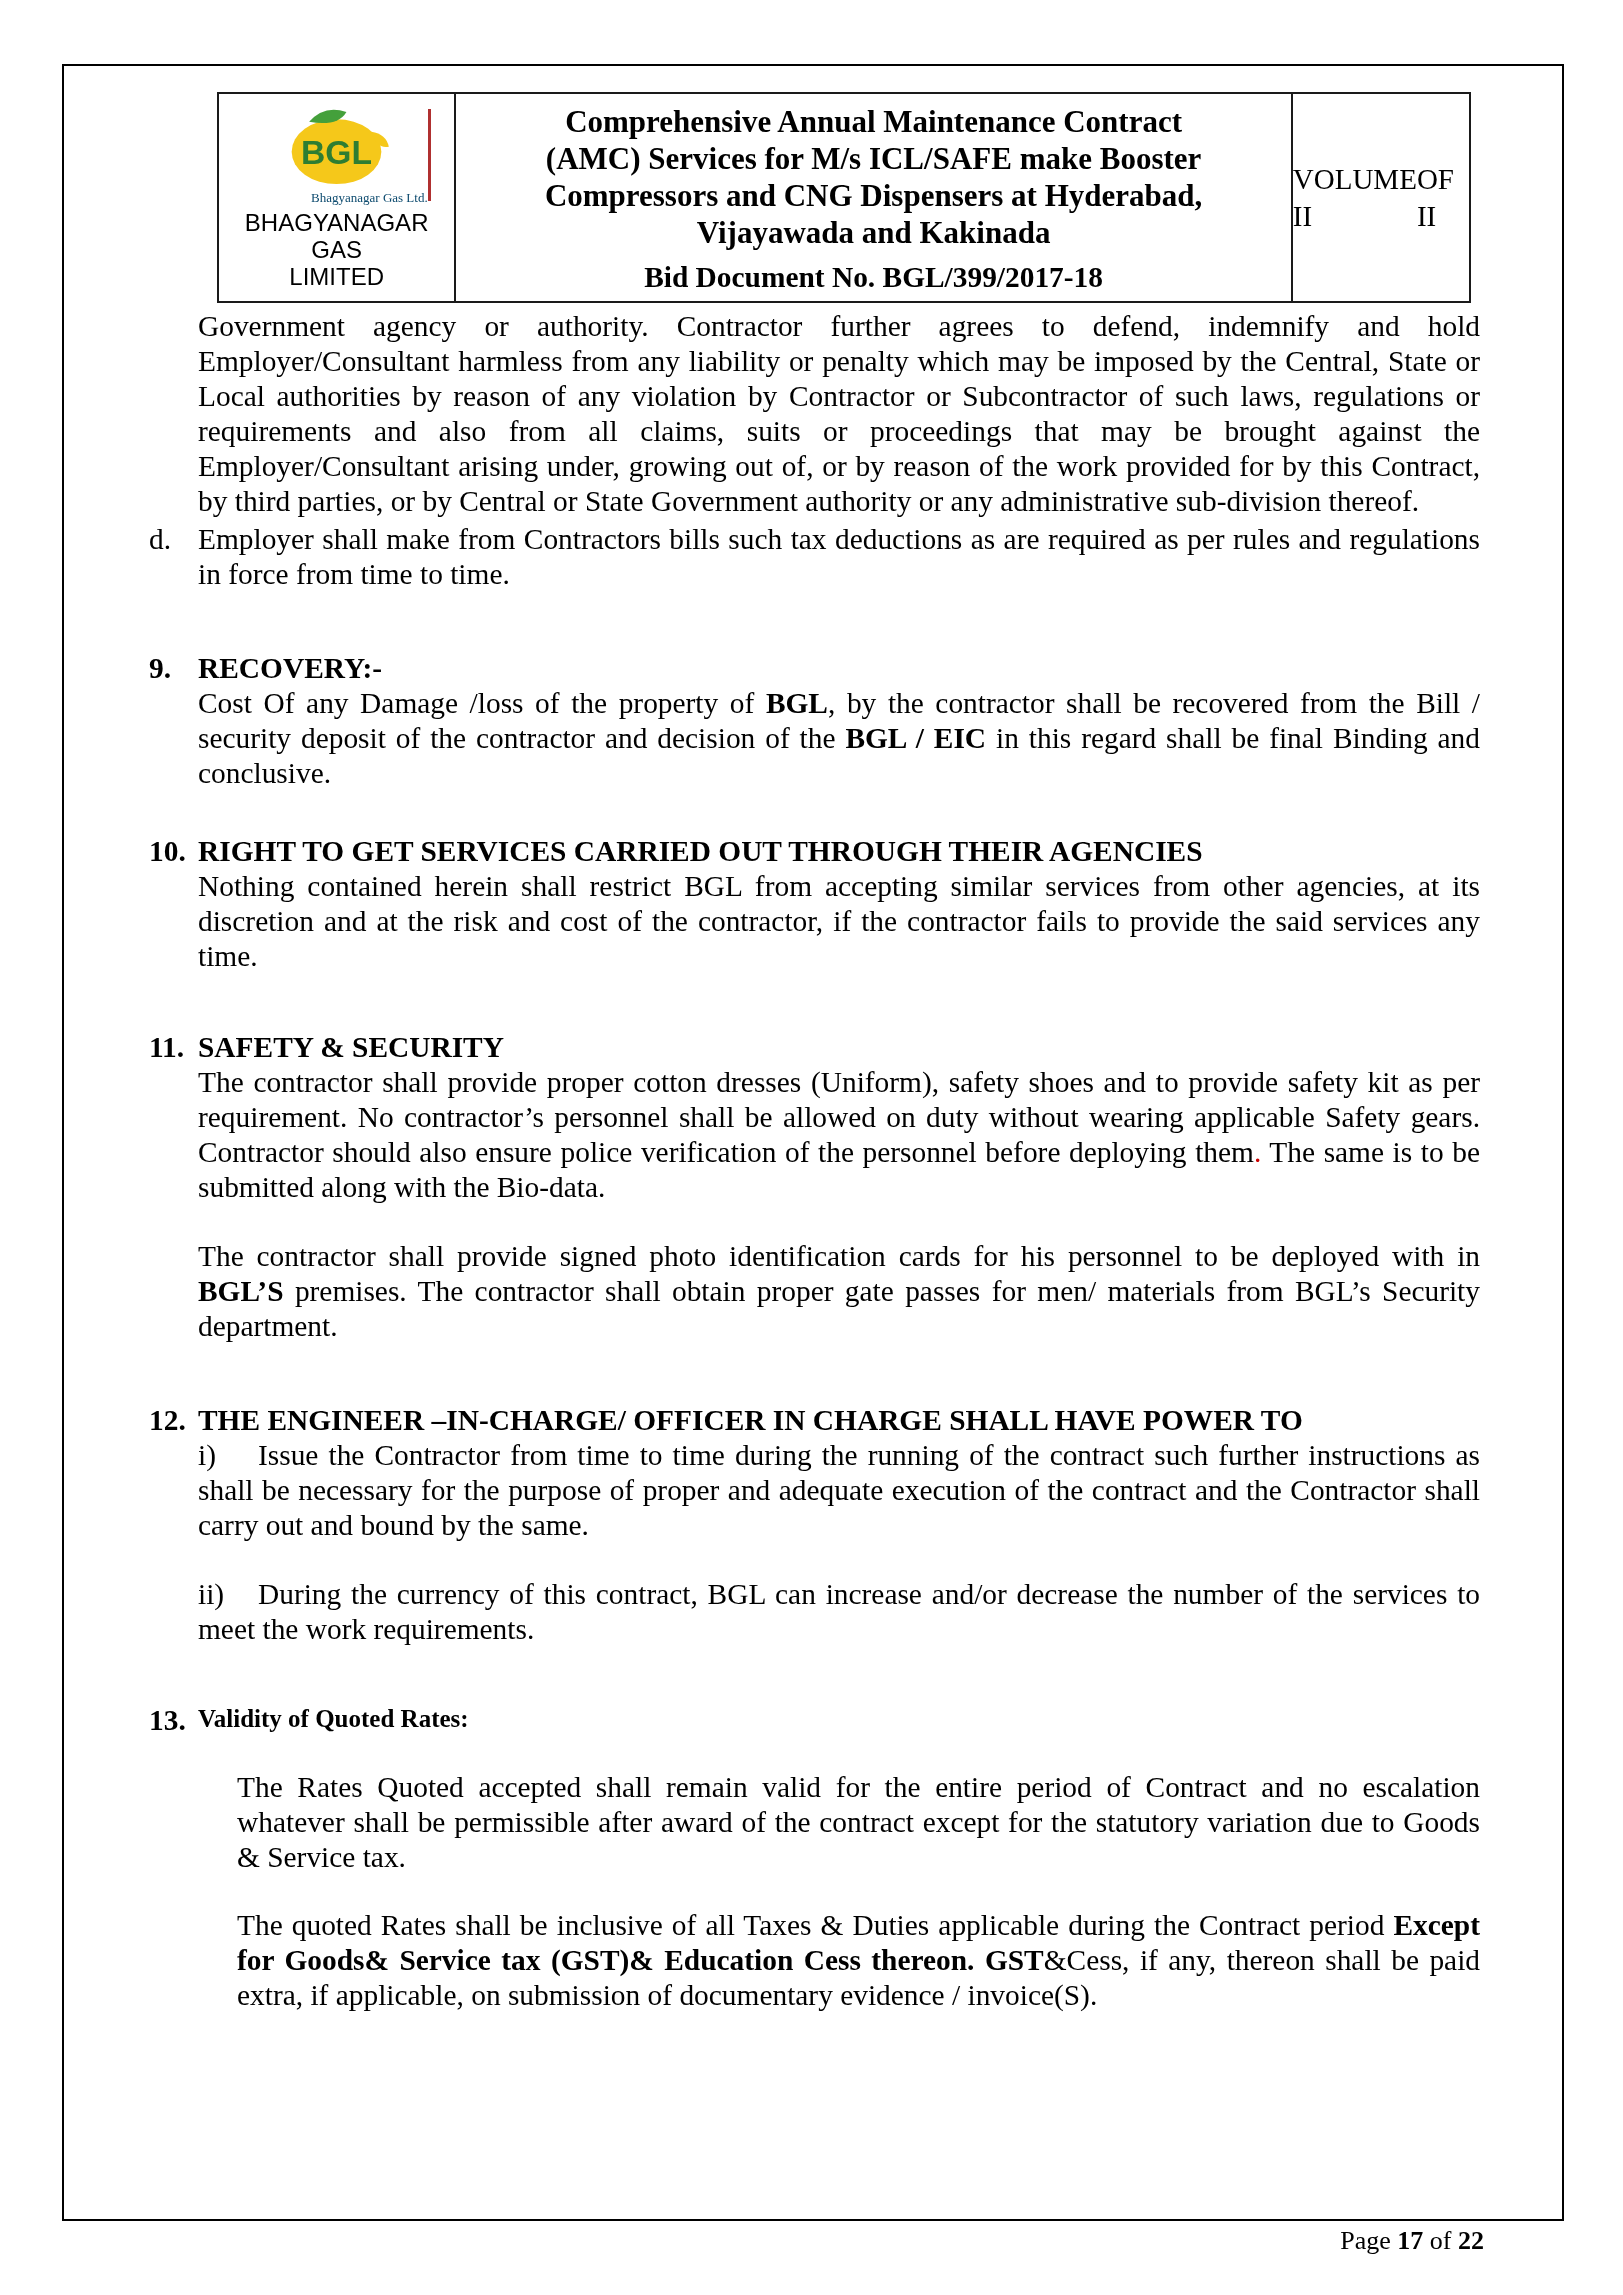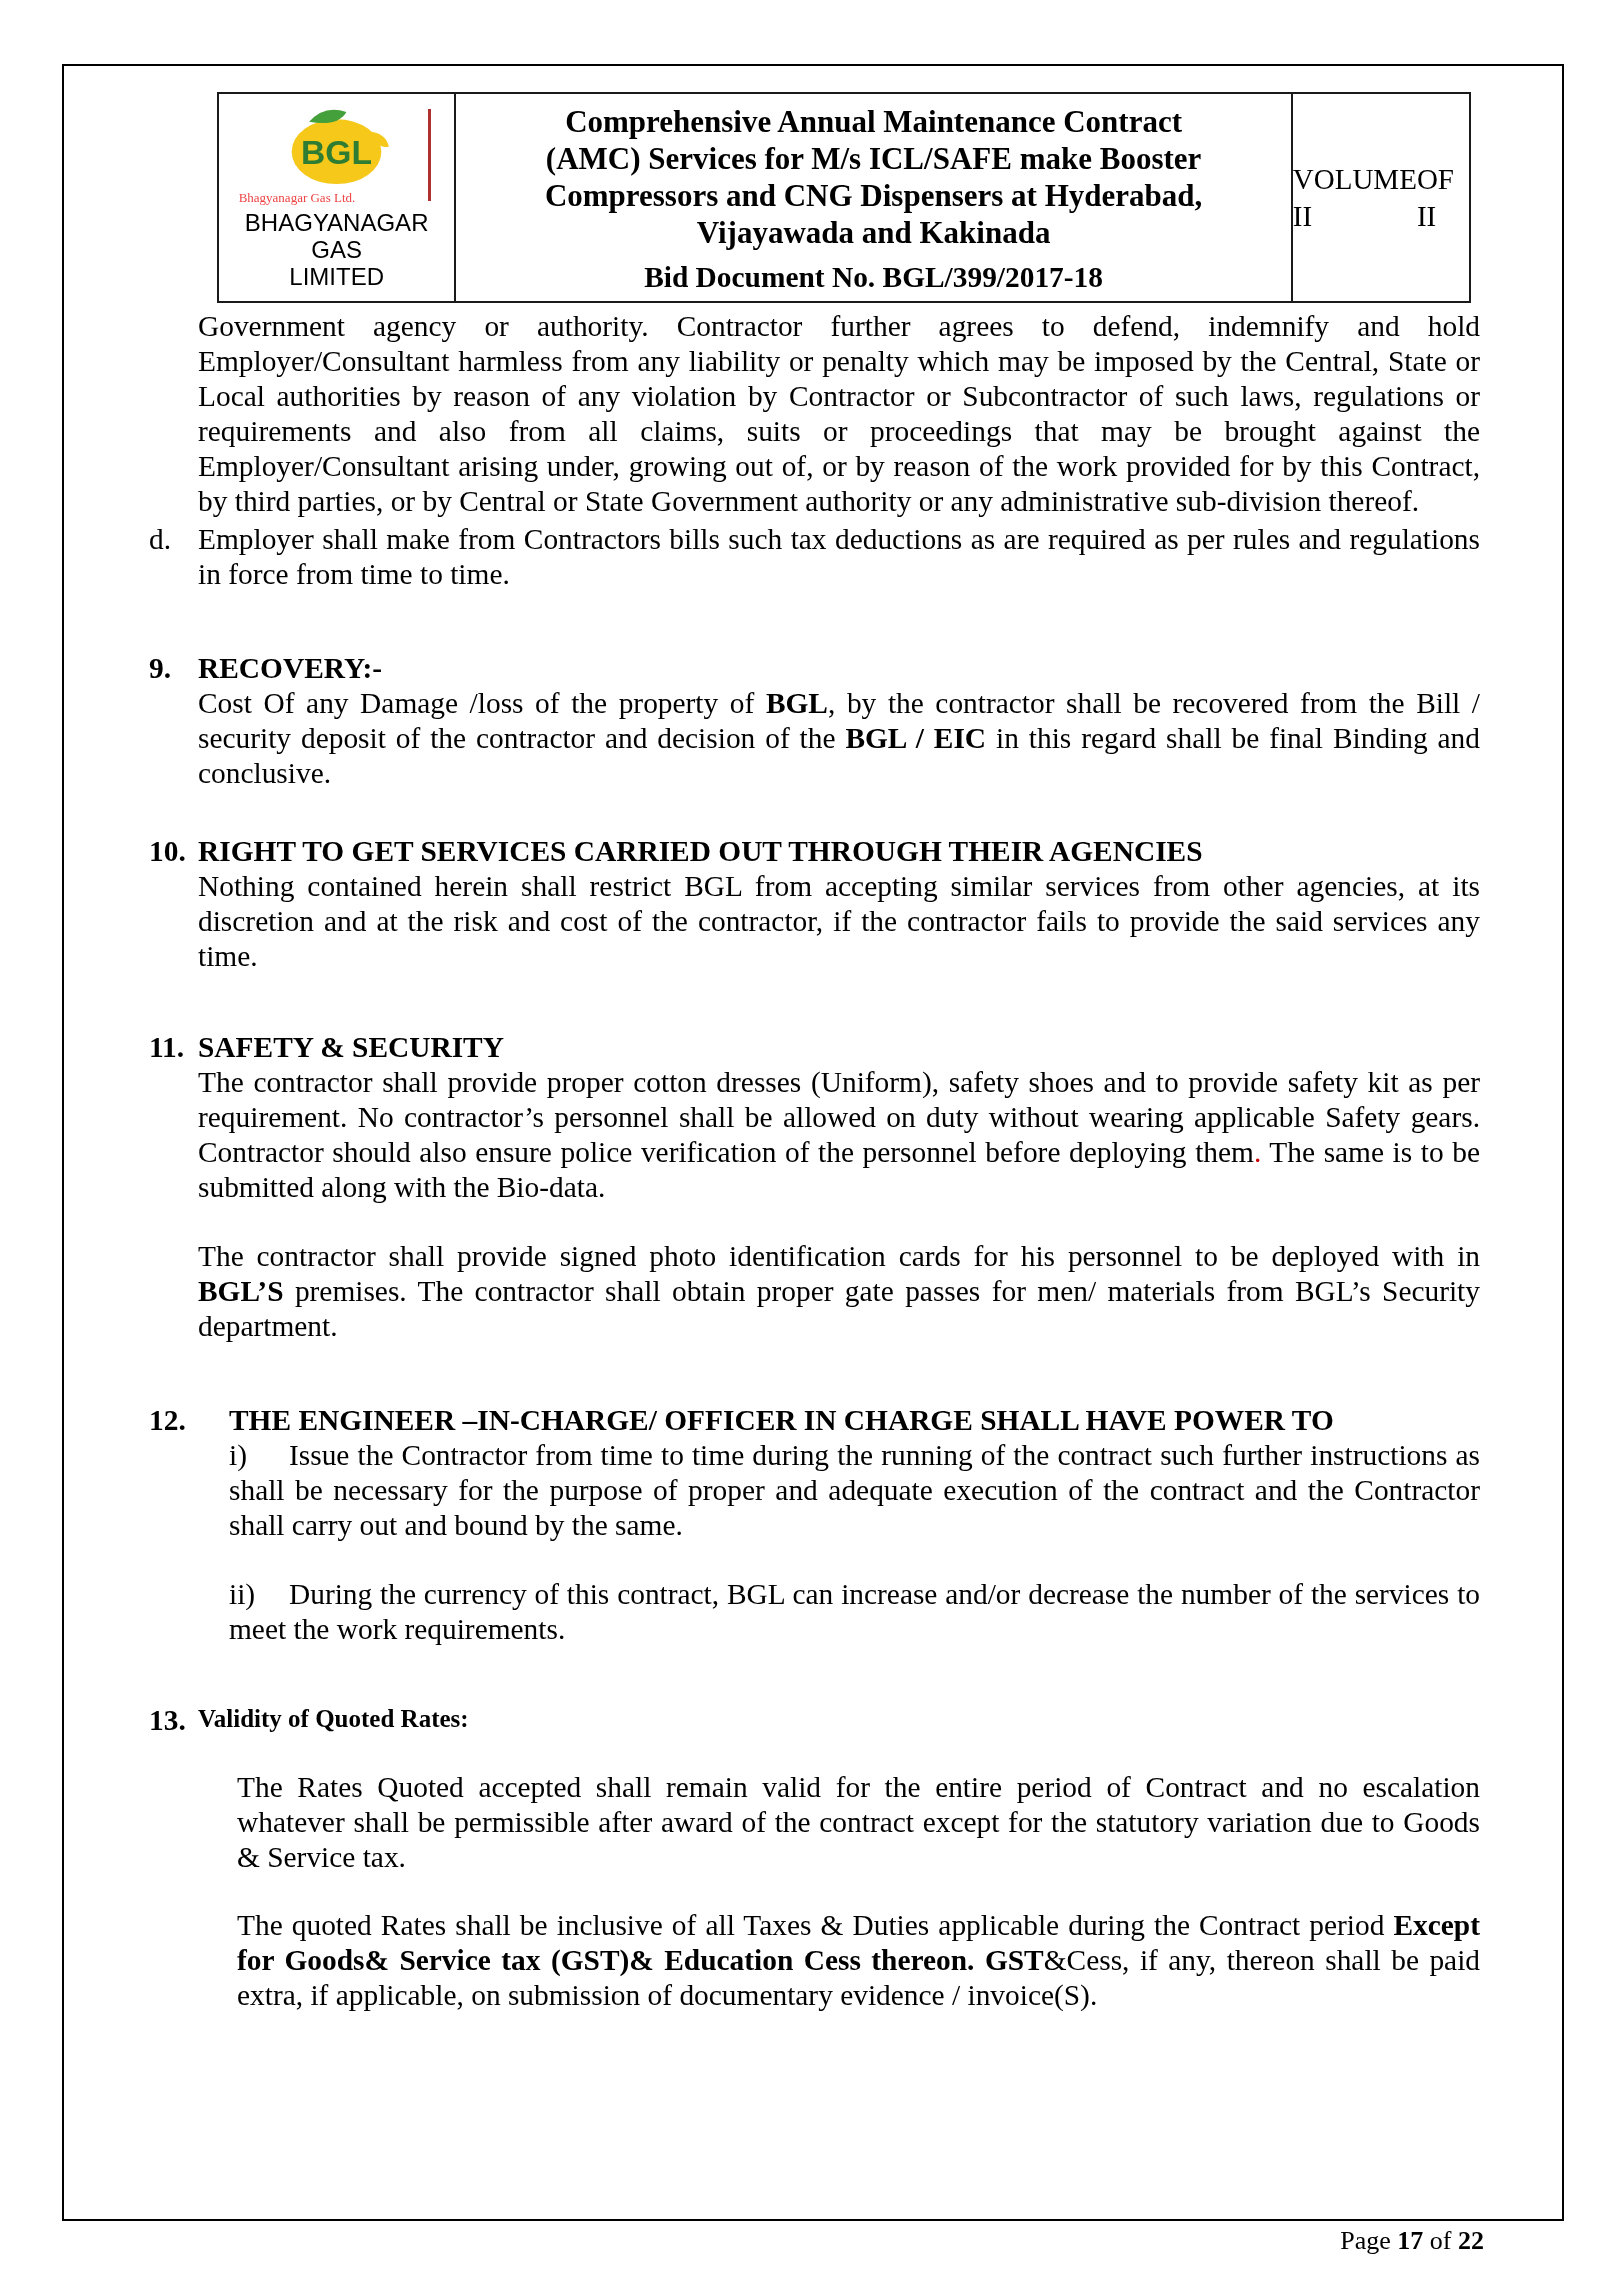--- a/index.html
+++ b/index.html
@@ -28,22 +28,22 @@
   .cell:last-child { border-right:none; }
   .logo-cell {
     width:255px;
     display:flex; flex-direction:column; align-items:center; justify-content:center;
     padding:9.2px 5.2px 7.9px;
   }
   .logo-wrap { position:relative; width:196px; height:98px; margin-bottom:5.2px; }
   .logo-svg { display:block; width:137px; height:84px; margin:0 auto; }
   .logo-divider { position:absolute; right:3.9px; top:2.6px; width:2.6px; height:92px; background:#b03030; }
   .logo-subtext {
-    position:absolute; left:0; right:0; bottom:-1.3px;
-    text-align:left; color:#ef4444; font-size:13px;
+    position:absolute; left:0; right:7px; bottom:-1.3px;
+    text-align:right; color:#0c4a6e; font-size:13px;
     font-family:"Liberation Serif", serif;
   }
   .org-name {
     text-align:center;
     font-family:"Liberation Sans", sans-serif;
     font-size:24px; line-height:27px;
   }
   .title-cell {
     width:900px;
     text-align:center;
@@ -66,21 +66,21 @@
   .row { display:flex; }
   .num { flex:0 0 49px; font-weight:bold; }
   .num.plain { font-weight:normal; }
   .sec-body { flex:1; min-width:0; }
   .sec-heading { font-weight:bold; }
   .sec-heading.small { font-size:25px; line-height:31px; }
   .item-d { margin-top:3.9px; }
   .sec-9  { margin-top:59px; }
   .sec-10 { margin-top:43px; }
   .sec-11 { margin-top:56px; }
-  .sec-12 { margin-top:59px;gap:31px; }
+  .sec-12 { margin-top:59px; }
   .sec-13 { margin-top:56px; }
   .para-gap { margin-top:34px; }
   .sec13-para1 { margin-top:36px; }
   .sec13-para2 { margin-top:33px; }
   .indented { margin-left:39px; }
   .tab-marker { display:inline-block; width:60px; }
   .red { color:#cc0000; }
   b { font-weight:bold; }
   
   .footer {

